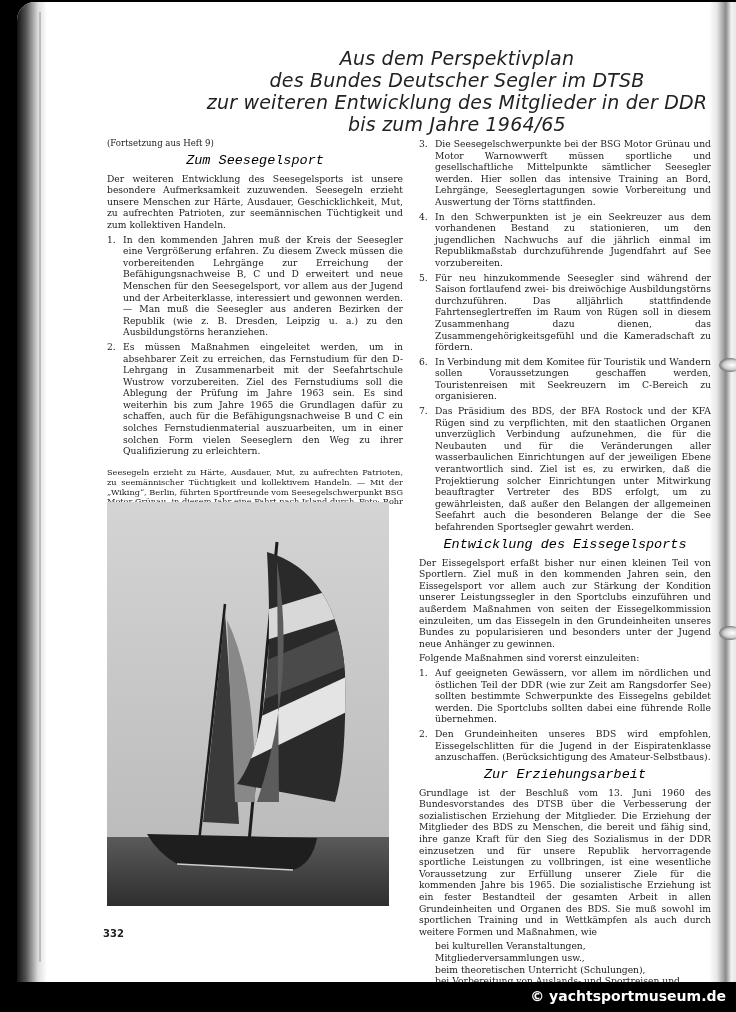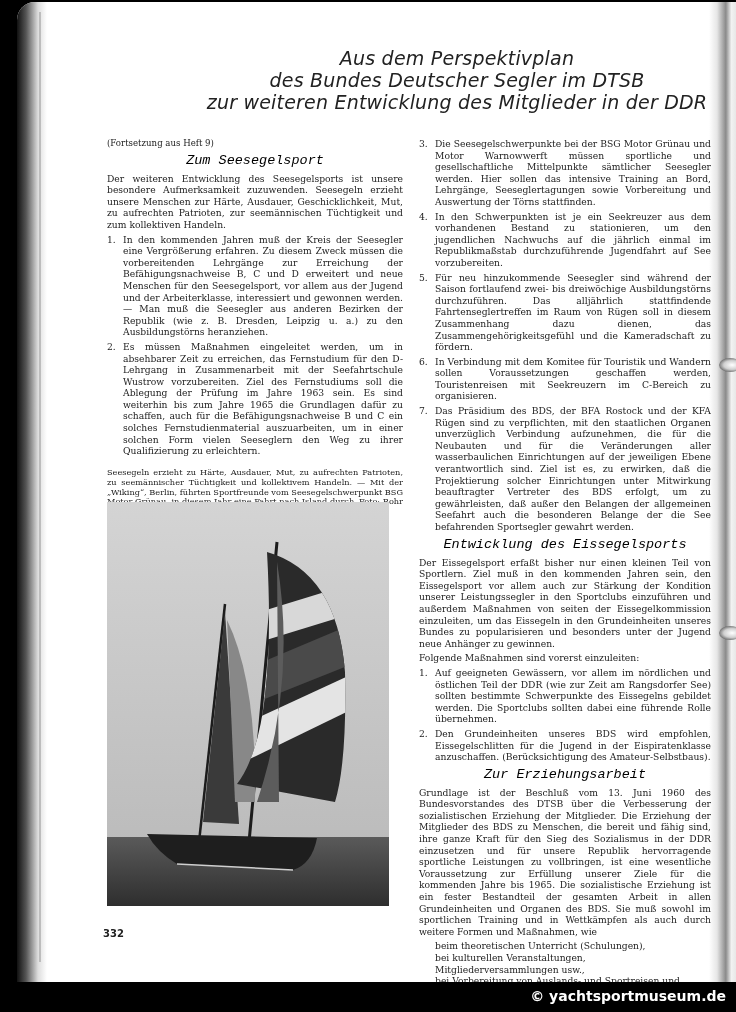--- a/index.html
+++ b/index.html
@@ -85,20 +85,21 @@
   <div class="left-shadow"></div>
   <div class="left-edge-line"></div>
   <div class="gutter"></div>
   <div class="punch-hole" style="right:8px; top:356px;"></div>
   <div class="punch-hole" style="right:8px; top:624px;"></div>
 
   <div class="title">
     <div>Aus dem Perspektivplan</div>
     <div>des Bundes Deutscher Segler im DTSB</div>
     <div>zur weiteren Entwicklung des Mitglieder in der DDR</div>
+    <div>bis zum Jahre 1964/65</div>
   </div>
 
   <div class="col col-left">
     <div class="cont">(Fortsetzung aus Heft 9)</div>
     <div class="section-head">Zum Seesegelsport</div>
     <p class="para">Der weiteren Entwicklung des Seesegelsports ist unsere besondere Aufmerksamkeit zuzuwenden. Seesegeln erzieht unsere Menschen zur Härte, Ausdauer, Geschicklichkeit, Mut, zu aufrechten Patrioten, zur seemännischen Tüchtigkeit und zum kollektiven Handeln.</p>
     <div class="list-item">
       <span class="num">1.</span>
       <span>In den kommenden Jahren muß der Kreis der Seesegler eine Vergrößerung erfahren. Zu diesem Zweck müssen die vorbereitenden Lehrgänge zur Erreichung der Befähigungsnachweise B, C und D erweitert und neue Menschen für den Seesegelsport, vor allem aus der Jugend und der Arbeiterklasse, interessiert und gewonnen werden. — Man muß die Seesegler aus anderen Bezirken der Republik (wie z. B. Dresden, Leipzig u. a.) zu den Ausbildungstörns heranziehen.</span>
     </div>
@@ -175,22 +176,22 @@
       <span class="num">1.</span>
       <span>Auf geeigneten Gewässern, vor allem im nördlichen und östlichen Teil der DDR (wie zur Zeit am Rangsdorfer See) sollten bestimmte Schwerpunkte des Eissegelns gebildet werden. Die Sportclubs sollten dabei eine führende Rolle übernehmen.</span>
     </div>
     <div class="list-item">
       <span class="num">2.</span>
       <span>Den Grundeinheiten unseres BDS wird empfohlen, Eissegelschlitten für die Jugend in der Eispiratenklasse anzuschaffen. (Berücksichtigung des Amateur-Selbstbaus).</span>
     </div>
 
     <div class="section-head">Zur Erziehungsarbeit</div>
     <p class="para">Grundlage ist der Beschluß vom 13. Juni 1960 des Bundesvorstandes des DTSB über die Verbesserung der sozialistischen Erziehung der Mitglieder. Die Erziehung der Mitglieder des BDS zu Menschen, die bereit und fähig sind, ihre ganze Kraft für den Sieg des Sozialismus in der DDR einzusetzen und für unsere Republik hervorragende sportliche Leistungen zu vollbringen, ist eine wesentliche Voraussetzung zur Erfüllung unserer Ziele für die kommenden Jahre bis 1965. Die sozialistische Erziehung ist ein fester Bestandteil der gesamten Arbeit in allen Grundeinheiten und Organen des BDS. Sie muß sowohl im sportlichen Training und in Wettkämpfen als auch durch weitere Formen und Maßnahmen, wie</p>
+    <div class="indent">bei kulturellen Veranstaltungen, Mitgliederversammlungen usw.,</div>
     <div class="indent">beim theoretischen Unterricht (Schulungen),</div>
-    <div class="indent">bei kulturellen Veranstaltungen, Mitgliederversammlungen usw.,</div>
     <div class="indent">bei Vorbereitung von Auslands- und Sportreisen und</div>
     <div class="indent">bei allen Zusammenkünften der Sportler</div>
     <p class="para">planmäßig wirksam werden.</p>
   </div>
 
   <div class="page-number">332</div>
 </div>
 
 <div class="footer-bar"></div>
 <div class="watermark">© yachtsportmuseum.de</div>

